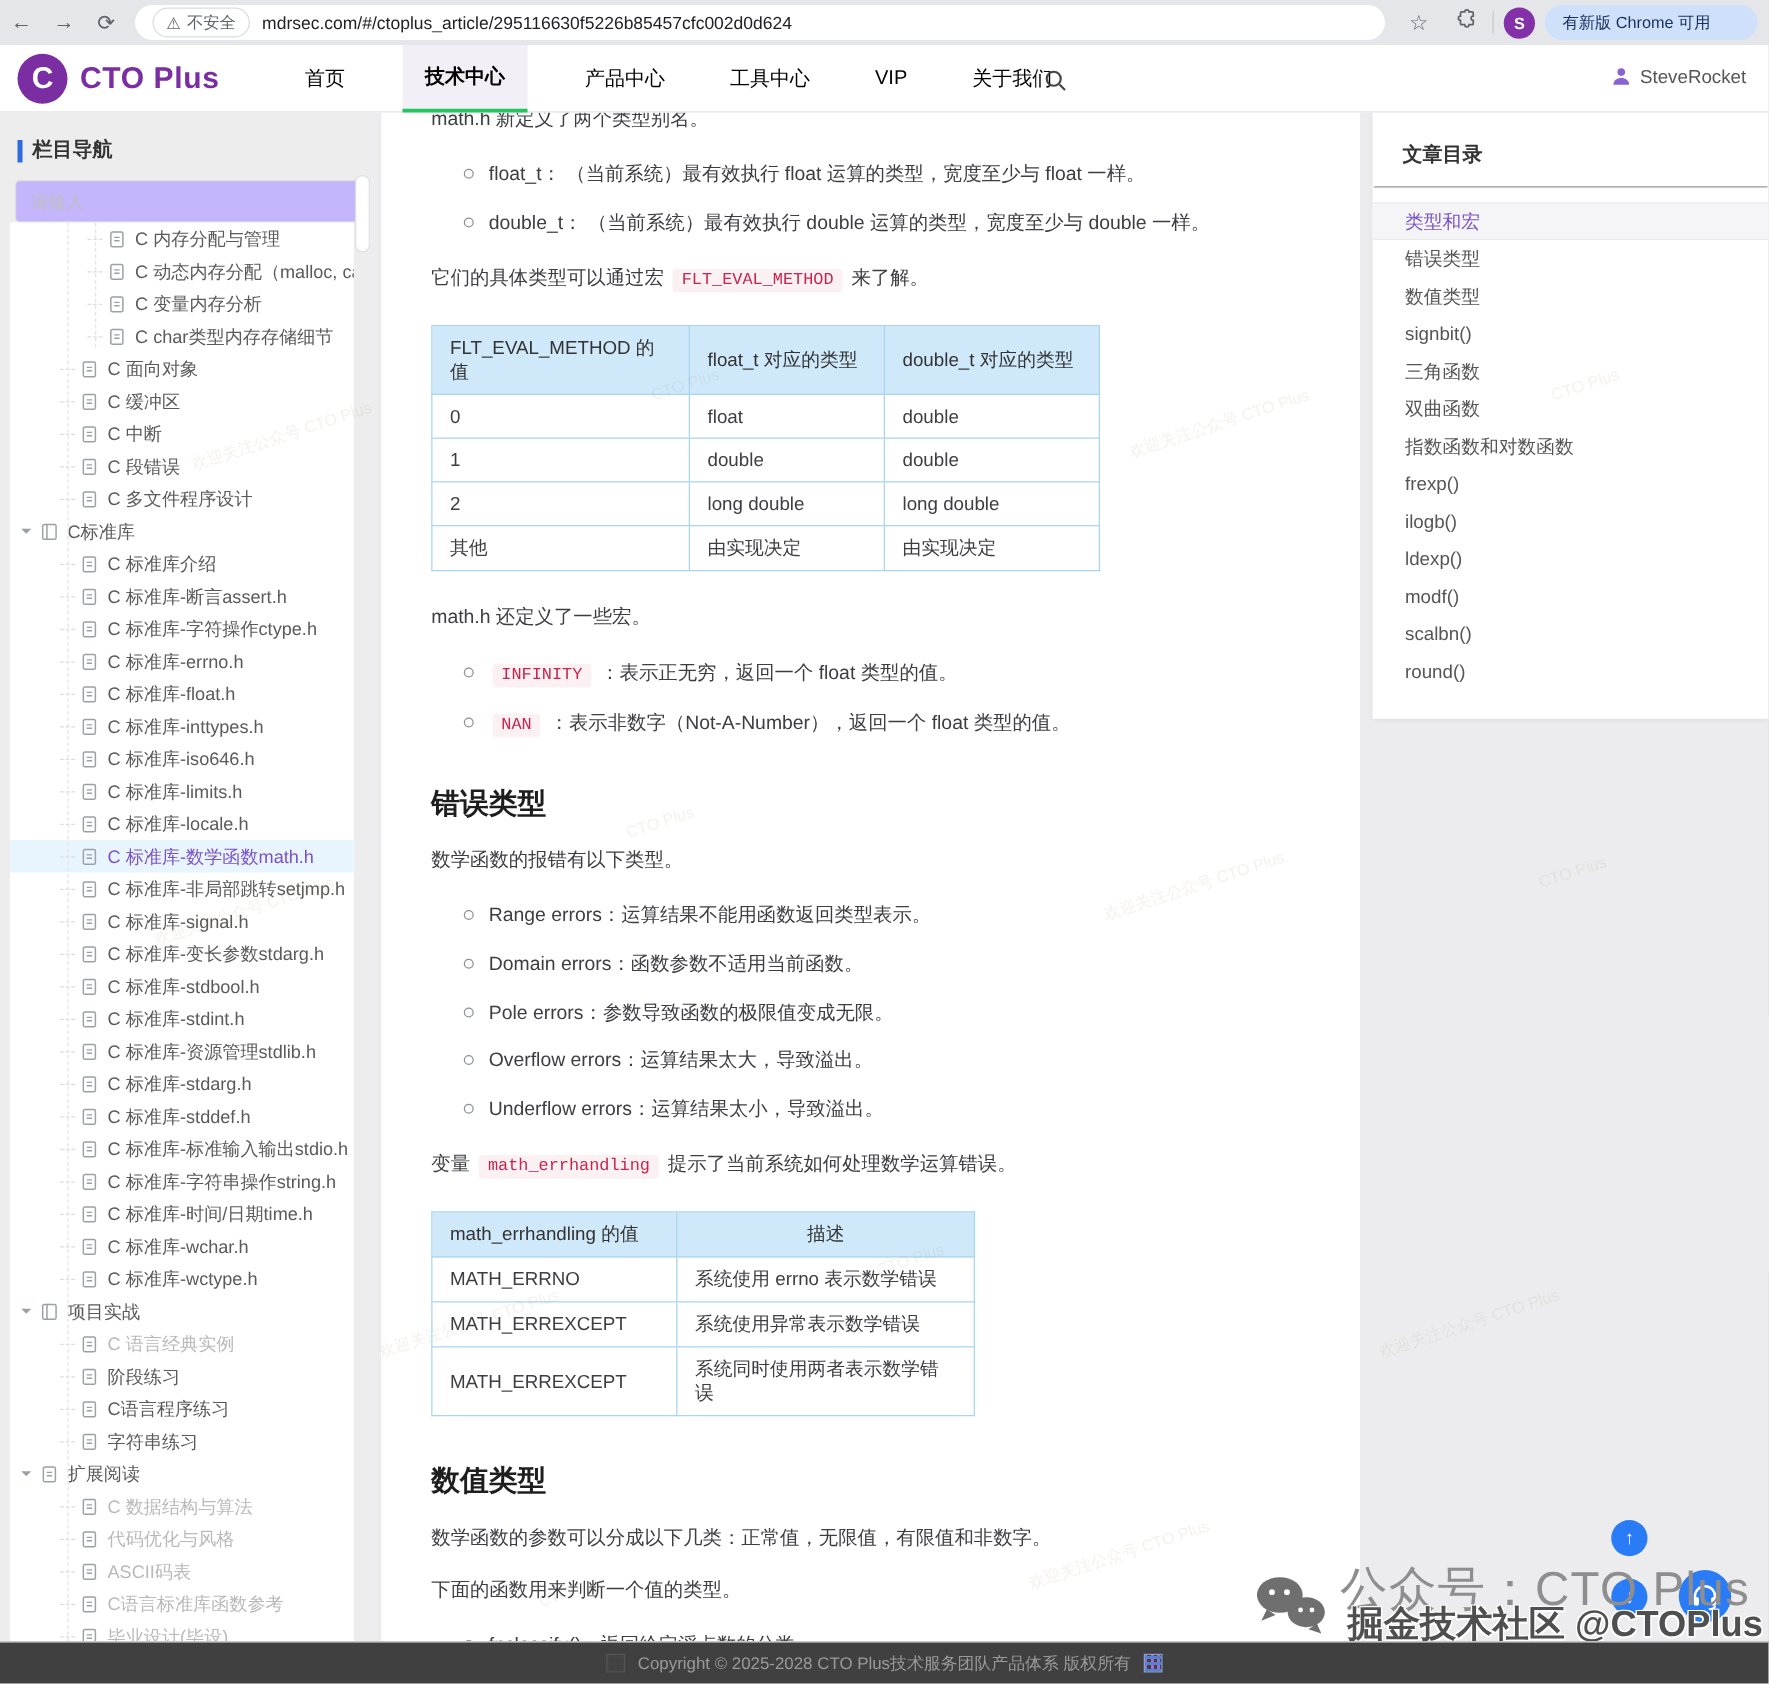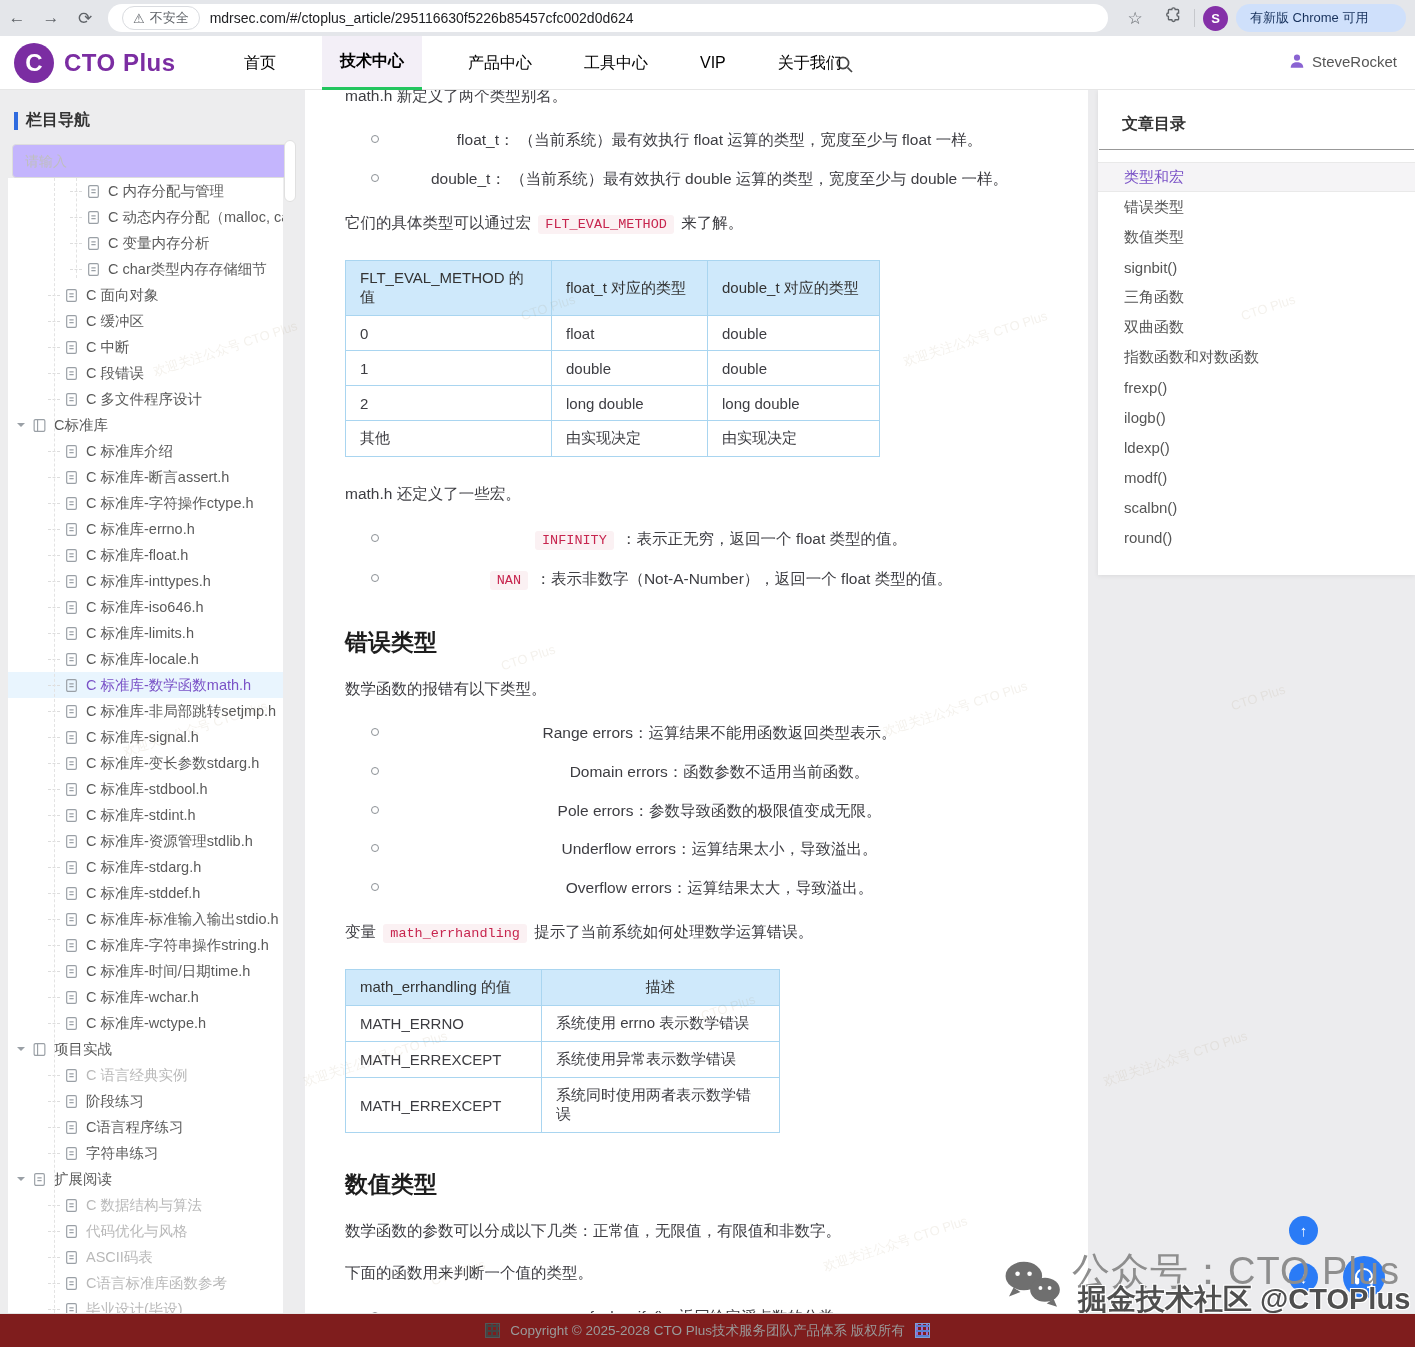--- a/index.html
+++ b/index.html
@@ -54,37 +54,37 @@
   .tree-row.sel .tlabel { color:#7a52c7; }
   .tree-row.muted .tlabel { color:#b9b9b9; }
   .sb-scroll-thumb { position:absolute; left:284px; top:50px; width:12px; height:62px; background:#fff; border:1px solid #e0e0e0; border-radius:6px; }
 
   
   .content { position:absolute; left:305px; top:0; width:783px; height:100%; background:#ffffff; padding:0 40px; overflow:hidden; color:#404040; }
   .content p { font-size:15.5px; line-height:1.45; margin:19px 0; color:#3d3d42; }
   .content p.first { margin-top:-5px; }
   .content h2 { font-size:23px; color:#1e1e1e; margin:36px 0 20px; font-weight:bold; }
   .content ul { list-style:none; margin:22px 0 22px 24px; }
-  .content li { position:relative; font-size:15.5px; color:#3d3d42; margin:17px 0; padding-left:22px; line-height:1.4;text-align:center; }
+  .content li { position:relative; font-size:15.5px; color:#3d3d42; margin:17px 0; padding-left:22px; line-height:1.4; }
   .content li::before { content:""; position:absolute; left:2px; top:6px; width:6px; height:6px; border:1.5px solid #8c9196; border-radius:50%; }
   code { font-family:"Liberation Mono", monospace; font-size:13.5px; color:#c7254e; background:#fbf1f3; padding:2px 7px; border-radius:3px; margin:0 3px; }
   table { border-collapse:collapse; margin:26px 0; font-size:15px; }
   th, td { border:1px solid #a9d5f0; padding:8px 14px; text-align:left; color:#3d3d42; height:35px; }
   th { background:#cfe9fb; font-weight:normal; color:#333; }
   #table2 th:nth-child(2) { text-align:center; }
 
   
   .toc { position:absolute; left:1098px; top:0; width:317px; height:485px; background:#fff; box-shadow:0 1px 5px rgba(0,0,0,.08); }
   .toc-title { font-size:16px; font-weight:bold; color:#333; padding:24px 24px 14px; }
   .toc-divider { height:1px; background:#444; opacity:.55; margin:0 1px; }
   .toc-item { font-size:15px; color:#555; padding:6px 26px; height:30px; display:flex; align-items:center; cursor:pointer; }
   .toc-item.active { color:#7a52c7; background:#f5f4f6; border-top:1px solid #e9e9e9; border-bottom:1px solid #e9e9e9; }
 
   
-  .footer { position:absolute; left:0; bottom:0; width:100%; height:34px; background:#7f1d1d; border-top:1px solid #e6e6e6; display:flex; align-items:center; justify-content:center; gap:10px; font-size:13.5px; color:#9a9a9a; z-index:36; }
+  .footer { position:absolute; left:0; bottom:0; width:100%; height:34px; background:#404040; border-top:1px solid #e6e6e6; display:flex; align-items:center; justify-content:center; gap:10px; font-size:13.5px; color:#9a9a9a; z-index:36; }
   .qr { width:15px; height:15px; border:1px solid #555; background-image:repeating-linear-gradient(0deg,#444 0 2px,transparent 2px 5px),repeating-linear-gradient(90deg,#444 0 2px,transparent 2px 5px); }
   .qr2 { border-color:#7e9fd4; background-image:repeating-linear-gradient(0deg,#5a7fd0 0 2px,transparent 2px 5px),repeating-linear-gradient(90deg,#9a6fd0 0 2px,transparent 2px 5px); }
 
   
   .fab { position:absolute; border-radius:50%; background:#2a7bf6; display:flex; align-items:center; justify-content:center; color:#fff; cursor:pointer; z-index:25; }
   .fab-up { left:1289px; top:1216px; width:29px; height:29px; font-size:15px; }
   .fab-down { left:1289px; top:1263px; width:29px; height:29px; font-size:15px; }
   .fab-service { left:1343px; top:1256px; width:42px; height:42px; }
   .fab-service svg { width:24px; height:24px; }
 
@@ -671,22 +671,22 @@
           <li><code>INFINITY</code> ：表示正无穷，返回一个 float 类型的值。</li>
           <li><code>NAN</code> ：表示非数字（Not-A-Number），返回一个 float 类型的值。</li>
         </ul>
 
       <h2>错误类型</h2>
       <p>数学函数的报错有以下类型。</p>
       <ul>
           <li>Range errors：运算结果不能用函数返回类型表示。</li>
           <li>Domain errors：函数参数不适用当前函数。</li>
           <li>Pole errors：参数导致函数的极限值变成无限。</li>
+          <li>Overflow errors：运算结果太大，导致溢出。</li>
           <li>Underflow errors：运算结果太小，导致溢出。</li>
-          <li>Overflow errors：运算结果太大，导致溢出。</li>
         </ul>
       <p>变量 <code>math_errhandling</code> 提示了当前系统如何处理数学运算错误。</p>
 
       <table id="table2">
         <colgroup>
             <col style="width:196px">
             <col style="width:238px">
           </colgroup>
       <thead>
             <tr>

